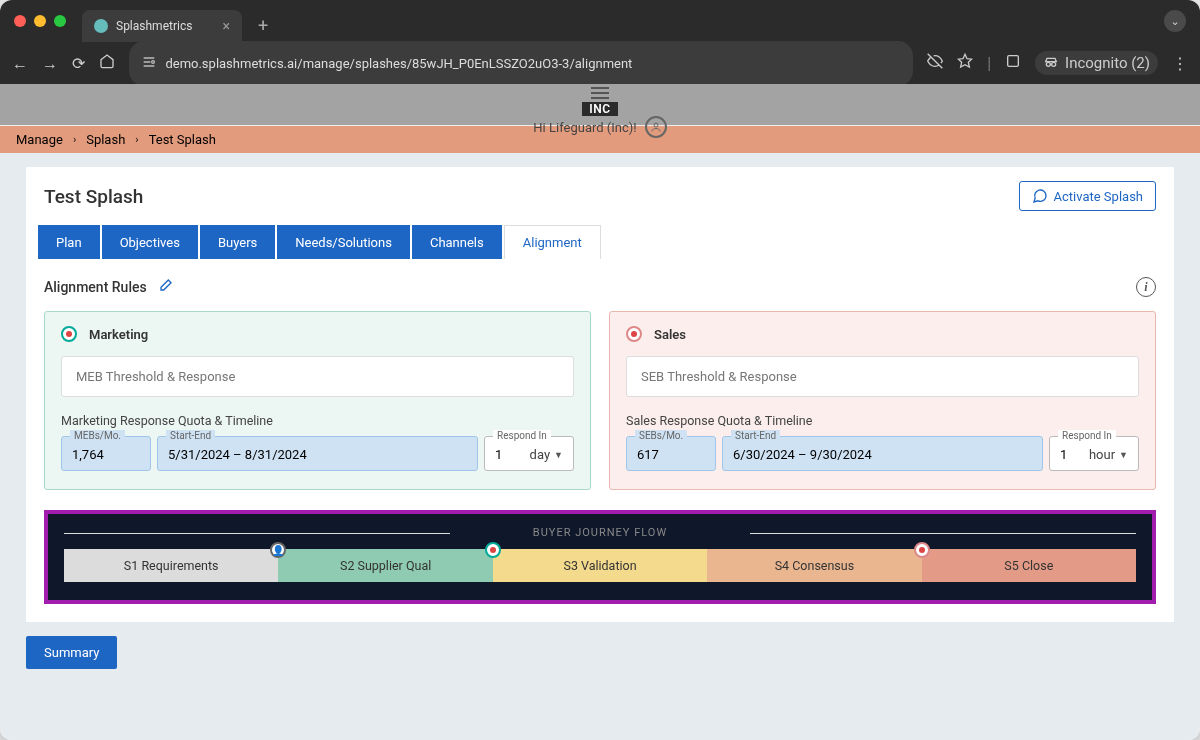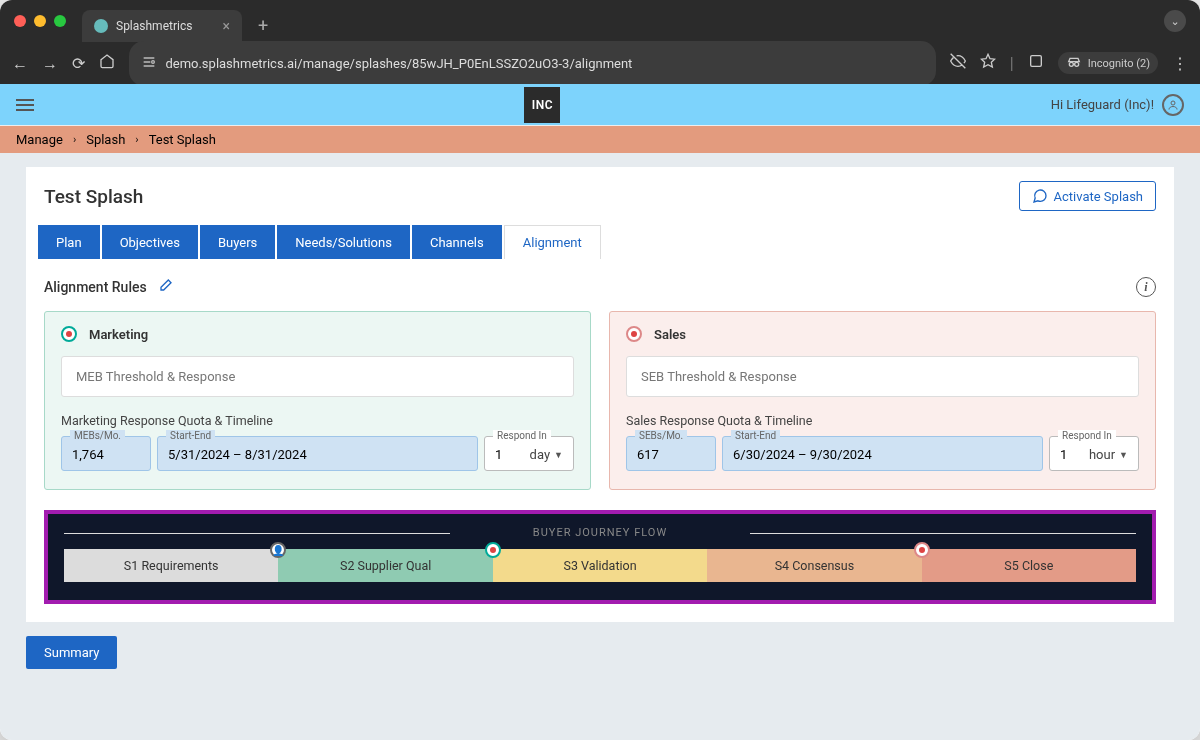--- a/index.html
+++ b/index.html
@@ -15,26 +15,26 @@
   .tab .favicon { width:14px; height:14px; border-radius:50%; background:#6bb; display:inline-block; }
   .tab .close-x { margin-left:auto; color:#999; font-size:14px; }
   .newtab-plus { color:#aaa; font-size:18px; margin-left:8px; margin-top:8px; }
   .chevron-down-chrome { margin-left:auto; width:22px; height:22px; border-radius:50%; background:#4a4a4a; color:#ccc; display:flex; align-items:center; justify-content:center; font-size:11px; }
 
   .addrbar { background:#2b2b2b; height:42px; display:flex; align-items:center; padding:0 12px; gap:14px; color:#ccc; }
   .addrbar .navbtn { font-size:16px; color:#ccc; cursor:pointer; }
   .url-field { flex:1; background:#3c3c3c; height:45px; border-radius:15px; display:flex; align-items:center; padding:0 12px; gap:8px; font-size:13px; color:#ddd; }
   .url-field .tune { color:#bbb; }
   .addr-right { display:flex; align-items:center; gap:14px; }
-  .incog { display:flex; align-items:center; gap:6px; font-size:11px; background:#3c3c3c; padding:3px 8px; border-radius:14px; }
+  .incog { display:flex; align-items:center; gap:6px; font-size:15px; background:#3c3c3c; padding:3px 8px; border-radius:14px; }
 
   
   .viewport { flex:1; background:#e6ebef; overflow:auto; position:relative; }
 
-  .topbar { background:#7dd3fc; height:42px; display:flex; align-items:center; padding:0 16px; border-bottom:1px solid #eee; }
+  .topbar { background:#a3a3a3; height:42px; display:flex; align-items:center; padding:0 16px; border-bottom:1px solid #eee;flex-direction:column; }
   .hamburger { cursor:pointer; color:#555; }
   .hamburger div { width:18px; height:2px; background:#555; margin:3px 0; }
   .logo { margin:0 auto; width:36px; height:36px; background:#2b2b2b; color:#fff; display:flex; align-items:center; justify-content:center; font-weight:600; font-size:12px; letter-spacing:0.5px; }
   .user-greet { display:flex; align-items:center; gap:8px; font-size:13px; color:#444; }
   .avatar { width:22px; height:22px; border-radius:50%; border:2px solid #666; display:flex; align-items:center; justify-content:center; }
 
   .breadcrumb { background:#e39b7e; color:#000000; font-size:13px; padding:6px 16px; display:flex; align-items:center; gap:10px; }
   .breadcrumb span { cursor:pointer; }
   .breadcrumb .sep { font-size:11px; opacity:0.9; }
 

